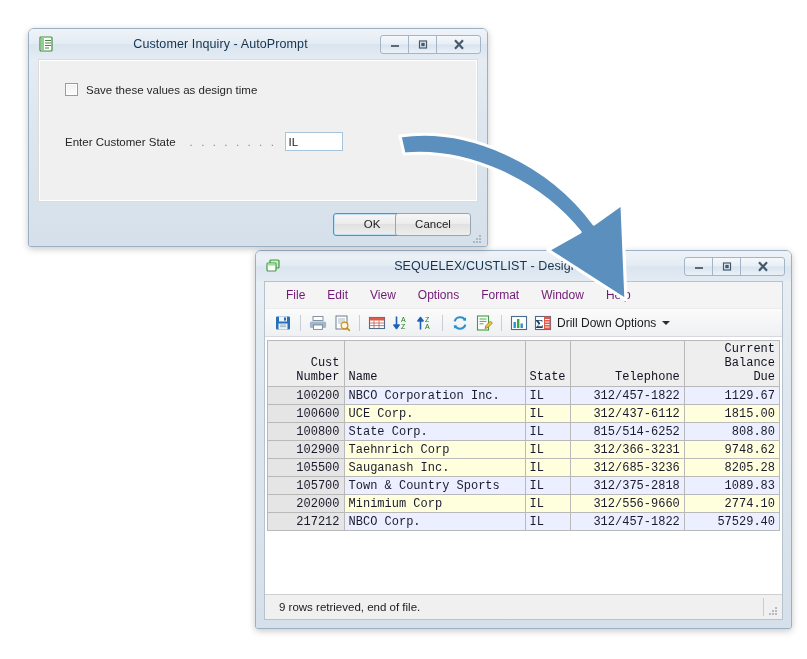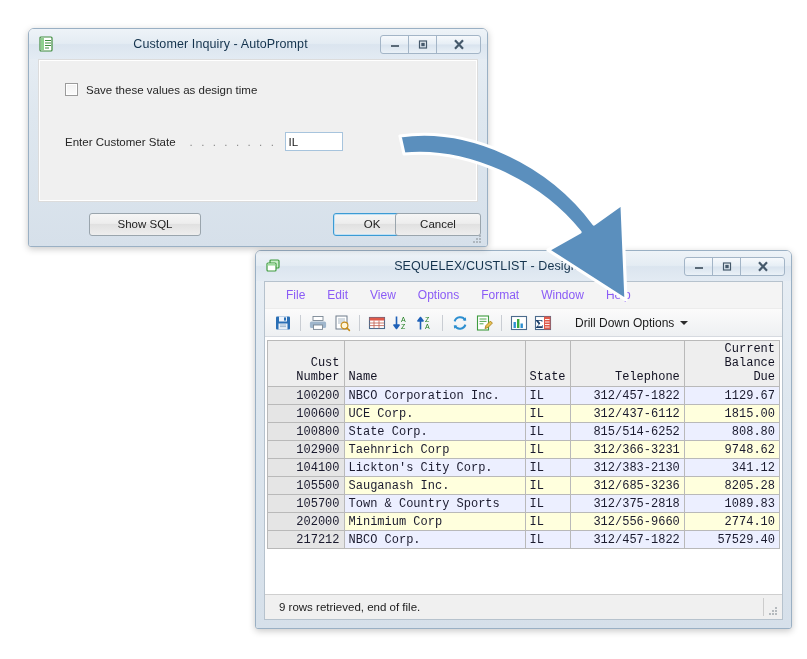--- a/index.html
+++ b/index.html
@@ -166,21 +166,21 @@
     display: flex;
     align-items: center;
     justify-content: center;
     box-sizing: border-box;
     padding: 0 10px;
   }
   #btn-showsql { position: absolute; left: 60px; width: 112px; }
   #btn-ok      { position: absolute; left: 268px; width: 78px;
                  border-color: #3c9bd4;
                  box-shadow: 0 0 0 1px #bfe0f4 inset; margin-left: 36px; }
-  #btn-cancel  { position: absolute; left: 366px; width: 86px; }
+  #btn-cancel  { position: absolute; left: 366px; width: 76px; }
   .grip {
     position: absolute;
     right: 4px; bottom: 3px;
     width: 12px; height: 12px;
     opacity: .65;
   }
 
   
   #dw {
     left: 255px; top: 250px;
@@ -201,21 +201,21 @@
     height: 26px;
     background: #f4f4f4;
     display: flex;
     align-items: center;
     padding-left: 10px;
     flex: 0 0 auto;
     border-bottom: 1px solid #ececec;
   }
   .menu-item {
     font-size: 12px;
-    color: #8b5cf6;
+    color: #701a75;
     padding: 2px 11px;
     white-space: nowrap;
   }
   .toolbar {
     height: 27px;
     background: linear-gradient(to bottom,#fbfbfb,#eef0f2);
     display: flex;
     align-items: center;
     padding-left: 6px;
     flex: 0 0 auto;
@@ -228,21 +228,21 @@
   }
   .tb-sep {
     width: 1px; height: 16px;
     background: #c9cdd3;
     margin: 0 5px;
     flex: 0 0 auto;
   }
   .tb-text {
     font-size: 12px;
     color: #1b1b1b;
-    margin-left: 20px;
+    margin-left: 2px;
     white-space: nowrap;
     display: flex;
     align-items: center;
   }
   .caret {
     margin-left: 6px;
     width: 0; height: 0;
     border-left: 4px solid transparent;
     border-right: 4px solid transparent;
     border-top: 4px solid #2c2c2c;
@@ -378,21 +378,20 @@
     </div>
 
     <div class="field-row">
       <span class="field-label">Enter Customer State</span>
       <span class="dots">. . . . . . . .</span>
       <input class="txtfield" type="text" value="IL" style="">
     </div>
   </div>
 
   <div class="dlg-footer">
-    <div class="btn" id="btn-showsql">Show SQL</div>
     <div class="btn" id="btn-ok">OK</div>
     <div class="btn" id="btn-cancel">Cancel</div>
   </div>
 
   <span class="grip">
     <svg width="12" height="12" viewBox="0 0 12 12">
       <g fill="#9aa2a9">
         <rect x="8" y="2" width="2" height="2"></rect>
         <rect x="5" y="5" width="2" height="2"></rect>
           <rect x="8" y="5" width="2" height="2"></rect>
@@ -598,27 +597,20 @@
               <td class="c-tel" style="text-align: right;">815/514-6252</td>
               <td class="c-bal" style="text-align: right;">808.80</td>
             </tr>
             <tr class="even">
               <td class="c-num cell-num" style="text-align: right;">102900</td>
               <td class="c-name" style="text-align: left;">Taehnrich Corp</td>
               <td class="c-state" style="text-align: left;">IL</td>
               <td class="c-tel" style="text-align: right;">312/366-3231</td>
               <td class="c-bal" style="text-align: right;">9748.62</td>
             </tr>
-            <tr class="odd">
-              <td class="c-num cell-num" style="text-align: right;">104100</td>
-              <td class="c-name" style="text-align: left;">Lickton's City Corp.</td>
-              <td class="c-state" style="text-align: left;">IL</td>
-              <td class="c-tel" style="text-align: right;">312/383-2130</td>
-              <td class="c-bal" style="text-align: right;">341.12</td>
-            </tr>
             <tr class="even">
               <td class="c-num cell-num" style="text-align: right;">105500</td>
               <td class="c-name" style="text-align: left; margin-left: 38px;">Sauganash Inc.</td>
               <td class="c-state" style="text-align: left;">IL</td>
               <td class="c-tel" style="text-align: right;">312/685-3236</td>
               <td class="c-bal" style="text-align: right;">8205.28</td>
             </tr>
             <tr class="odd">
               <td class="c-num cell-num" style="text-align: right;">105700</td>
               <td class="c-name" style="text-align: left;">Town &amp; Country Sports</td>

